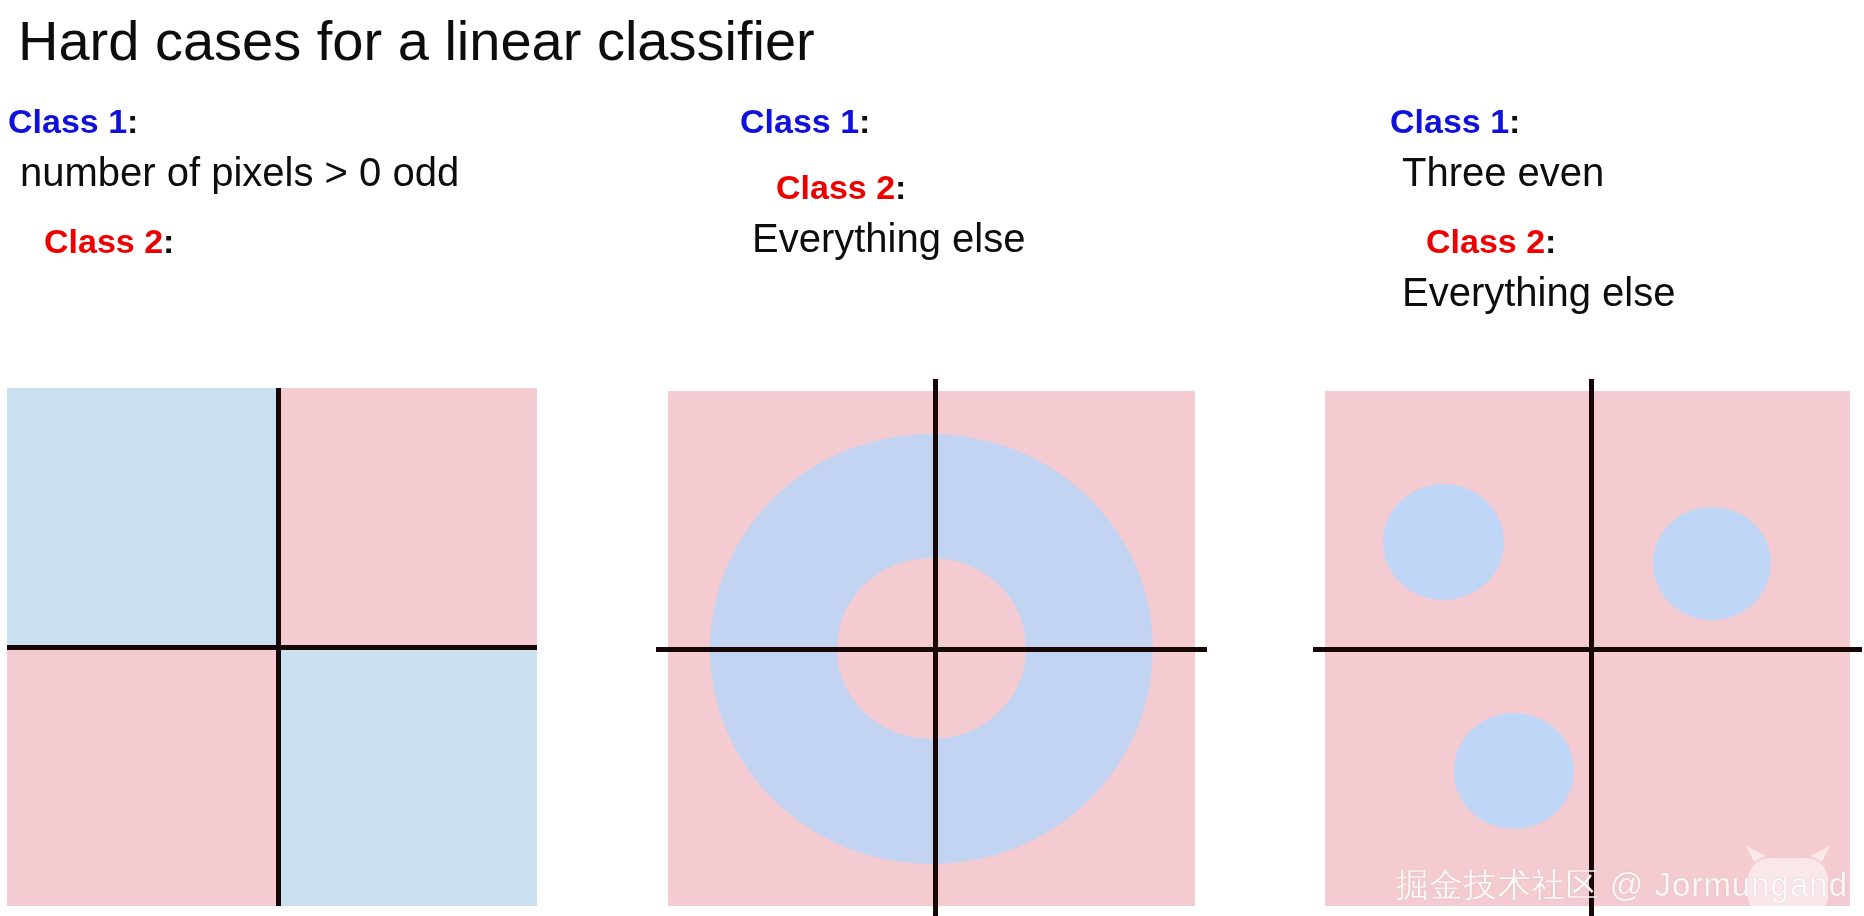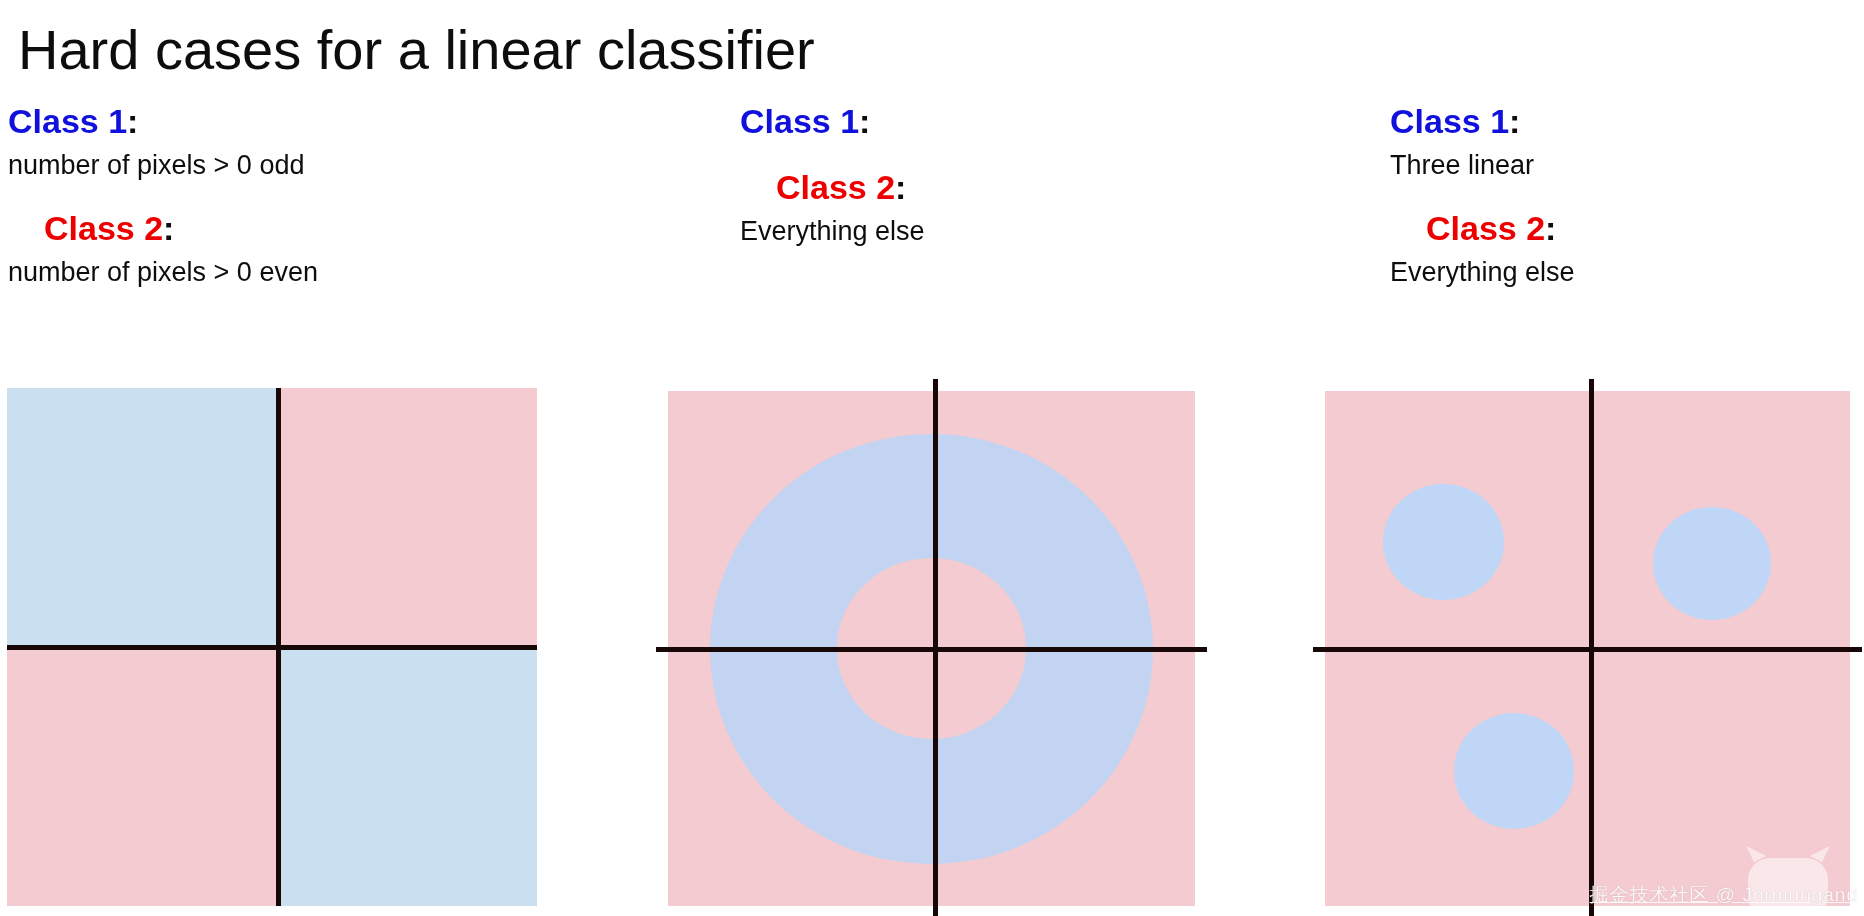--- a/index.html
+++ b/index.html
@@ -13,21 +13,21 @@
     position: relative;
     overflow: hidden;
     font-family: "Liberation Sans", sans-serif;
     -webkit-font-smoothing: antialiased;
   }
 
   
   #slide-title {
     position: absolute;
     left: 18px;
-    top: 15px;
+    top: 6px;
     font-size: 56px;
     font-weight: 400;
     color: #0d0d0d;
     letter-spacing: 0px;
     white-space: nowrap;
     line-height: 1.25;
   }
 
   
   .column-text {
@@ -49,24 +49,24 @@
     white-space: nowrap;
   }
   .class-heading .label-colon {
     color: #0d0d0d;
     font-weight: bold;
   }
   .class-1 .label-name { color: #1111dd; }
   .class-2 .label-name { color: #ee0000; margin-left: 36px; }
 
   .class-desc {
-    font-size: 27px;
+    font-size: 40px;
     font-weight: 400;
     color: #0d0d0d;
-    margin: 0;
+    margin: 12px;
     white-space: nowrap;
     line-height: 1.0;
   }
 
   .row-gap-1 { margin-top: 14px; }
   .row-gap-2 { margin-top: 32px; }
 
   
   .figure {
     position: absolute;
@@ -112,60 +112,58 @@
     border-radius: 50%;
   }
   .blob {
     position: absolute;
     border-radius: 50%;
   }
 
   
   #watermark {
     position: absolute;
-    right: 6px;
+    right: 16px;
     bottom: 8px;
-    font-size: 19px;
+    font-size: 33px;
     color: rgba(255,255,255,0.92);
     white-space: nowrap;
     letter-spacing: 1px;
     pointer-events: none;
     text-shadow: 0 0 1px rgba(120,70,70,0.35);
-    text-decoration: underline;
   }
   #watermark-logo {
     position: absolute;
     right: 14px;
     bottom: -14px;
     width: 96px;
     height: 78px;
     opacity: 0.55;
   }
 </style>
 </head>
 <body>
 
 <div id="slide-title">Hard cases for a linear classifier</div>
 
 <div class="column-text" id="col-text-0">
   <div class="class-heading class-1"><span class="label-name">Class 1</span><span class="label-colon">:</span></div>
   <div class="class-desc row-gap-1">number of pixels &gt; 0 odd</div>
   <div class="class-heading class-2 row-gap-2"><span class="label-name">Class 2</span><span class="label-colon">:</span></div>
-  <div class="class-desc row-gap-1">number of pixels &gt; 0 even</div>
 </div>
 
 <div class="column-text" id="col-text-1">
   <div class="class-heading class-1"><span class="label-name">Class 1</span><span class="label-colon">:</span></div>
   <div class="class-heading class-2 row-gap-2"><span class="label-name">Class 2</span><span class="label-colon">:</span></div>
   <div class="class-desc row-gap-1">Everything else</div>
 </div>
 
 <div class="column-text" id="col-text-2">
   <div class="class-heading class-1"><span class="label-name">Class 1</span><span class="label-colon">:</span></div>
-  <div class="class-desc row-gap-1">Three linear</div>
+  <div class="class-desc row-gap-1">Three even</div>
   <div class="class-heading class-2 row-gap-2"><span class="label-name">Class 2</span><span class="label-colon">:</span></div>
   <div class="class-desc row-gap-1">Everything else</div>
 </div>
 
 <div class="figure" id="figure-0">
   <div class="quad-grid">
     <div class="quad" style="background:#cadff0"></div>
     <div class="quad" style="background:#f3cbd0"></div>
     <div class="quad" style="background:#f3cbd0"></div>
     <div class="quad" style="background:#cadff0"></div>

